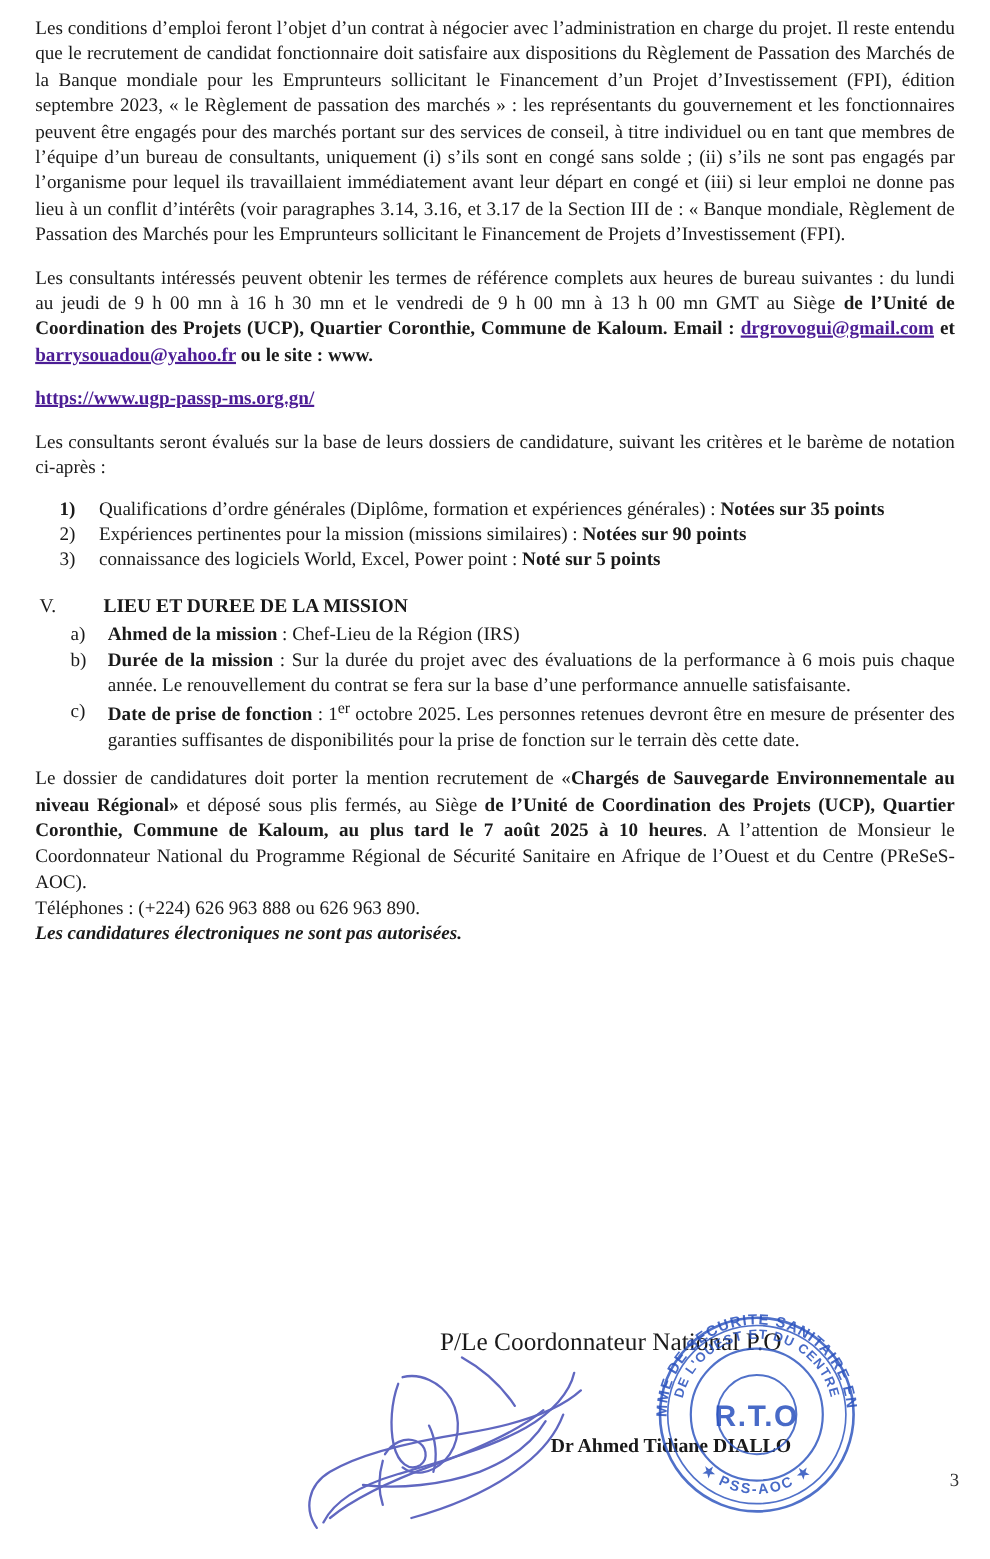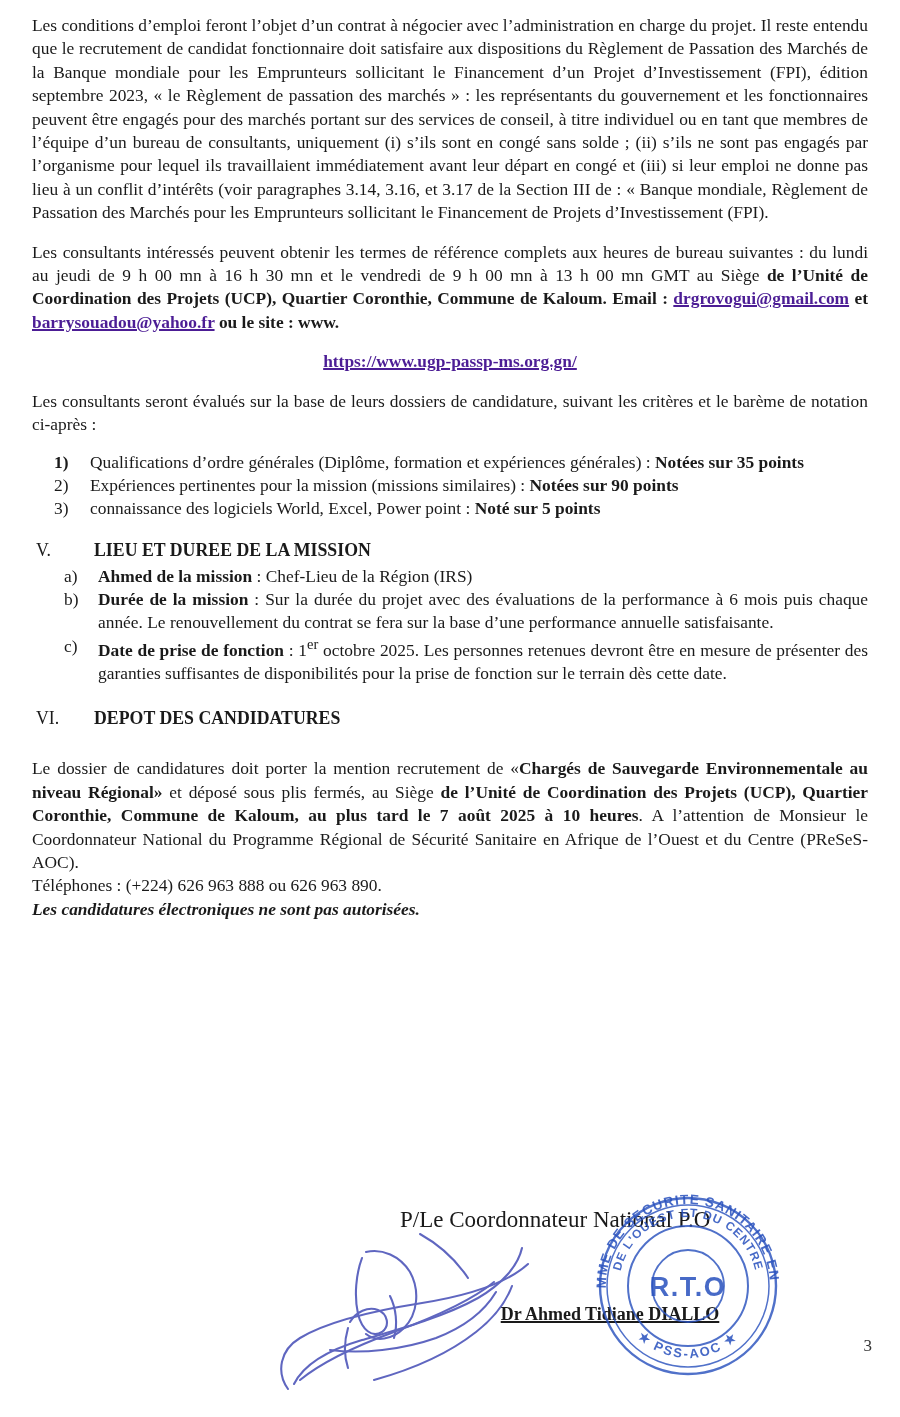--- a/index.html
+++ b/index.html
@@ -44,21 +44,21 @@
   }
   b, .b { font-weight: bold; }
   .bi { font-weight: bold; font-style: italic; }
   a.link {
     color: #4c1d95;
     text-decoration: underline;
     text-decoration-thickness: 1.5px;
     font-weight: bold;
   }
   .urlline {
-    text-align: center;
+    text-align: left;
   }
 
   
   .list {
     margin: 0;
     padding: 0;
     list-style: none;
   }
   .li {
     position: relative;
@@ -144,21 +144,20 @@
   .sig-name {
     position: absolute;
     left: 400px;
     top: 118px;
     width: 420px;
     text-align: center;
     font-size: 18px;
     font-weight: bold;
   }
   .sig-name span {
-    text-decoration: underline;
     text-decoration-thickness: 2px;
   }
   .page-number {
     position: absolute;
     right: 28px;
     top: 150px;
     font-size: 17px;
     color: #333;
   }
   .handwriting {
@@ -228,23 +227,20 @@
         <span class="marker">b)</span>
         <span class="body"><b>Durée de la mission</b><span> : </span><span>Sur la durée du projet avec des évaluations de la performance à 6 mois puis chaque année. Le renouvellement du contrat se fera sur la base d’une performance annuelle satisfaisante.</span></span>
       </div>
 
       <div class="li">
         <span class="marker">c)</span>
         <span class="body"><b>Date de prise de fonction</b><span> : </span><span>1</span><sup>er</sup><span> octobre 2025. Les personnes retenues devront être en mesure de présenter des garanties suffisantes de disponibilités pour la prise de fonction sur le terrain dès cette date.</span></span>
       </div>
     </div>
 
-    <div class="sec-head vi">
-      <span class="roman">VI.</span><span>DEPOT DES CANDIDATURES</span>
-    </div>
 
 
     <div class="block-gap-sm"></div>
 
     <p class="tight"><span>Le dossier de candidatures doit porter la mention recrutement de «</span><b>Chargés de Sauvegarde Environnementale au niveau Régional»</b><span> et déposé sous plis fermés, au Siège </span><b>de l’Unité de Coordination des Projets (UCP), Quartier Coronthie, Commune de Kaloum, au plus tard le 7 août 2025 à 10 heures</b><span>. A l’attention de Monsieur le Coordonnateur National du Programme Régional de Sécurité Sanitaire en Afrique de l’Ouest et du Centre (PReSeS-AOC).</span></p>
 
     <p class="tight">Téléphones : (+224) 626 963 888 ou 626 963 890.</p>
 
     <p class="tight bi">Les candidatures électroniques ne sont pas autorisées.</p>
 

